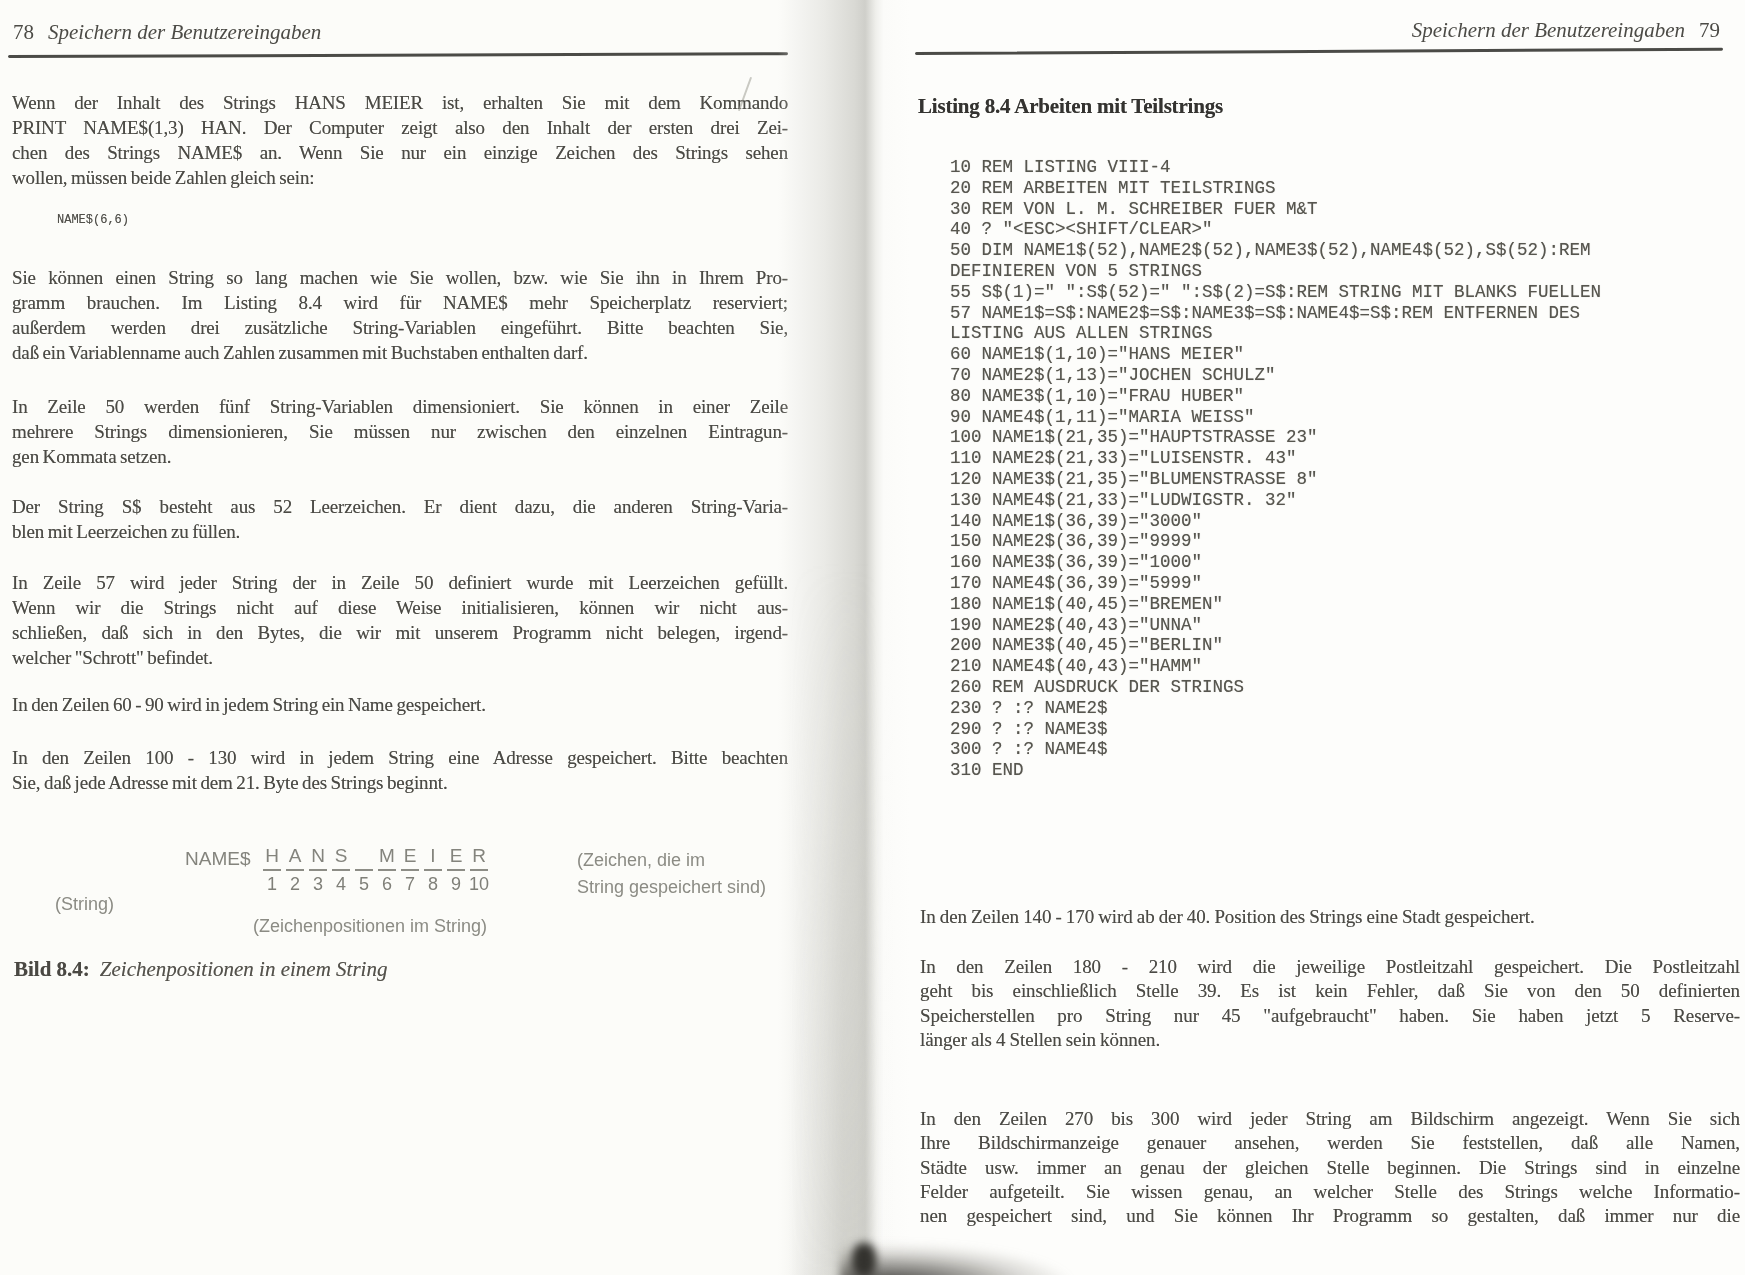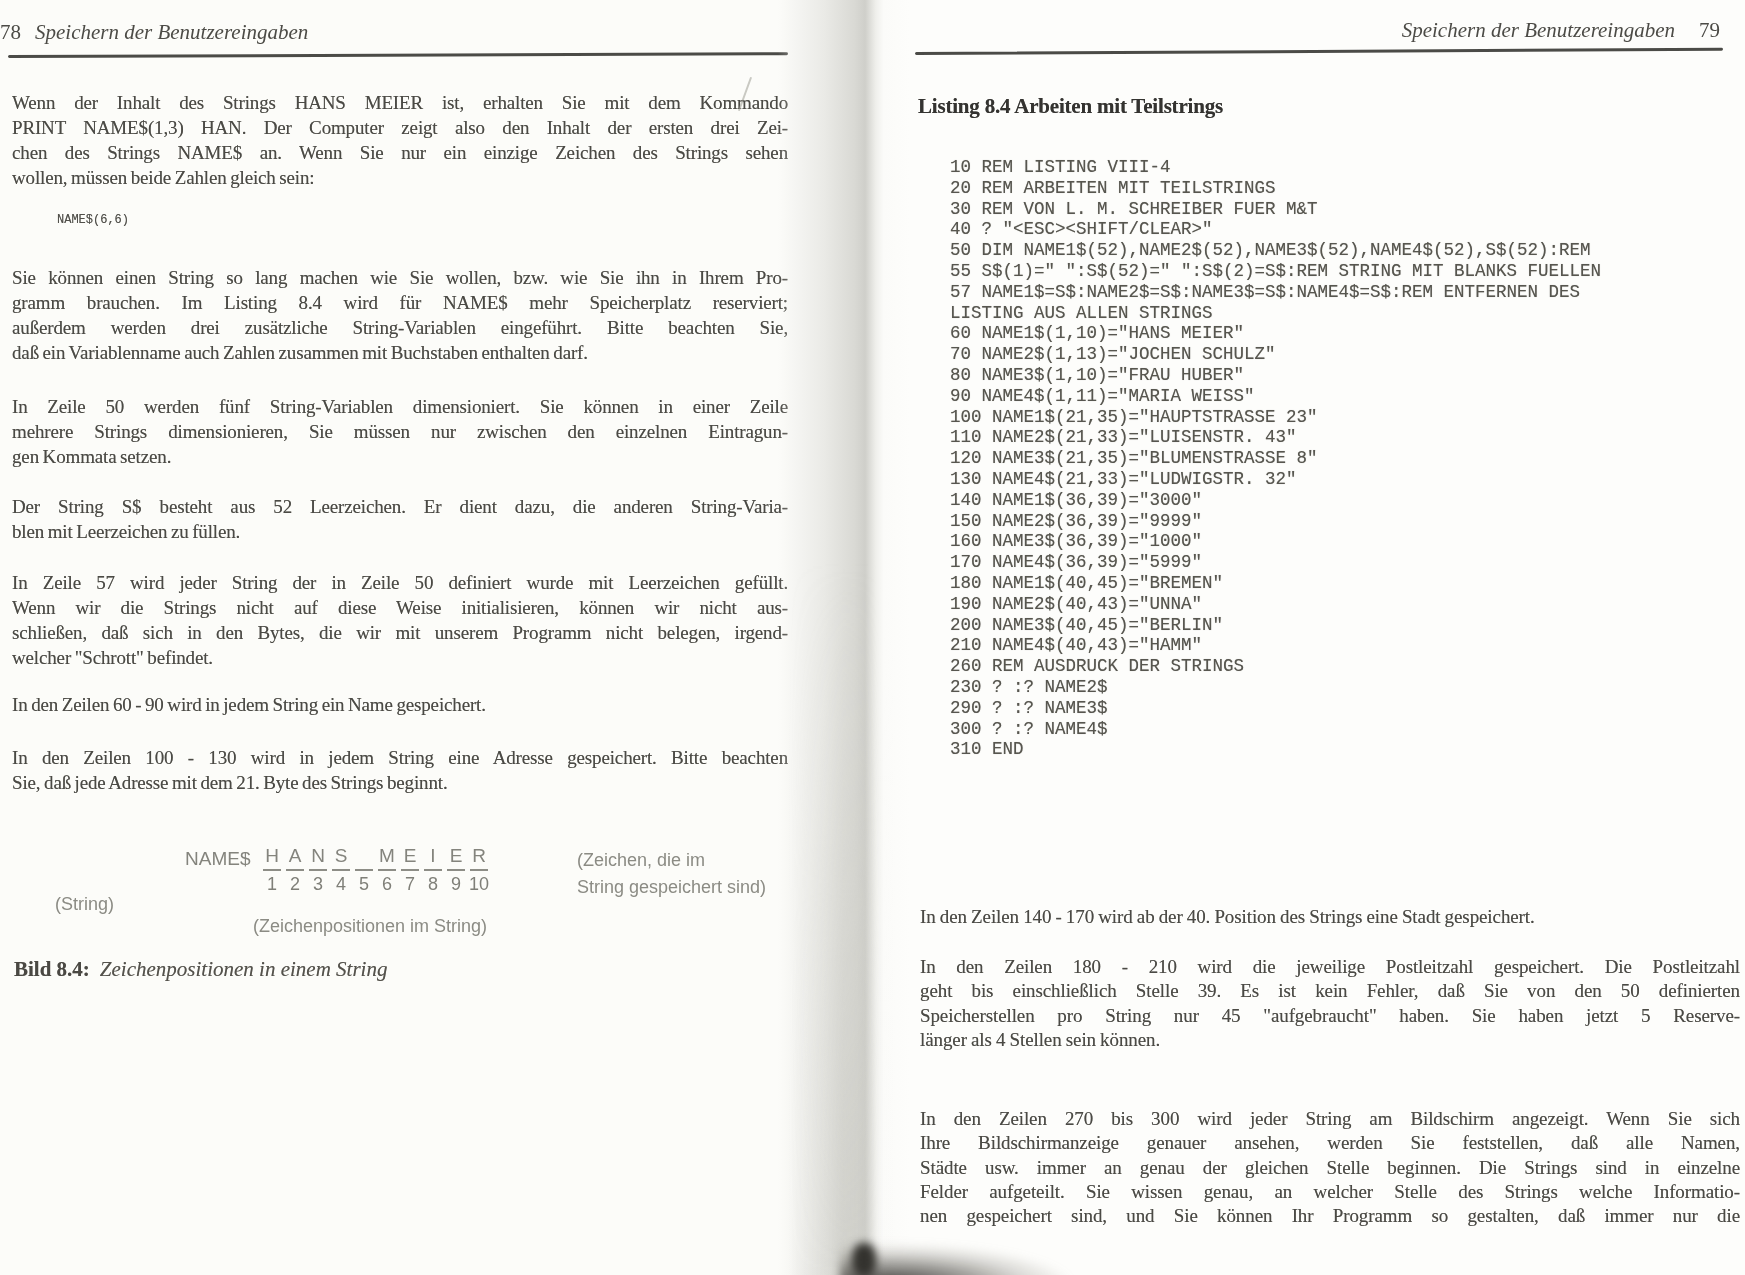--- a/index.html
+++ b/index.html
@@ -48,24 +48,24 @@
   }
   .scratch{
     position:absolute;left:744px;top:76px;width:2px;height:36px;
     background:rgba(158,158,150,0.55);transform:rotate(20deg);border-radius:2px;
   }
 
   
   .running-head{position:absolute;font-size:21px;color:#4c4b46;white-space:nowrap;}
   .running-head .pagenum{font-style:normal;}
   .running-head .runtitle{font-style:italic;}
-  .rh-left{left:0;top:20px;}
+  .rh-left{left:13px;top:20px;}
   .rh-left .runtitle{margin-left:14px;}
   .rh-right{right:25px;top:18px;text-align:right;}
-  .rh-right .pagenum{margin-left:24px;}
+  .rh-right .pagenum{margin-left:14px;}
   .rule{position:absolute;background:#4b4b47;border-radius:2px;}
   .rule-left{left:8px;top:55px;width:780px;height:2.5px;transform:rotate(-0.2deg);transform-origin:left center;}
   .rule-right{left:915px;top:52px;width:808px;height:2.5px;transform:rotate(-0.3deg);transform-origin:left center;}
 
   
   .para{position:absolute;color:#4b4a45;text-shadow:0 0 .5px rgba(75,74,69,.55);}
   .para .tline{text-align:justify;text-align-last:justify;}
   .para .tline:last-child{text-align-last:left;}
   .para.cont .tline:last-child{text-align-last:justify;}
   .col-left{left:12px;width:776px;font-size:19px;line-height:25px;letter-spacing:-0.15px;word-spacing:-1px;}
@@ -233,20 +233,21 @@
   <div class="rule rule-left"></div>
   <div class="rule rule-right"></div>
 
   <div class="listing-heading">Listing 8.4 Arbeiten mit Teilstrings</div>
   <div class="code-listing">
       <div class="tline">10 REM LISTING VIII-4</div>
       <div class="tline">20 REM ARBEITEN MIT TEILSTRINGS</div>
       <div class="tline">30 REM VON L. M. SCHREIBER FUER M&amp;T</div>
       <div class="tline">40 ? "&lt;ESC&gt;&lt;SHIFT/CLEAR&gt;"</div>
       <div class="tline">50 DIM NAME1$(52),NAME2$(52),NAME3$(52),NAME4$(52),S$(52):REM</div>
+      <div class="tline">DEFINIEREN VON 5 STRINGS</div>
       <div class="tline">55 S$(1)=" ":S$(52)=" ":S$(2)=S$:REM STRING MIT BLANKS FUELLEN</div>
       <div class="tline">57 NAME1$=S$:NAME2$=S$:NAME3$=S$:NAME4$=S$:REM ENTFERNEN DES</div>
       <div class="tline">LISTING AUS ALLEN STRINGS</div>
       <div class="tline">60 NAME1$(1,10)="HANS MEIER"</div>
       <div class="tline">70 NAME2$(1,13)="JOCHEN SCHULZ"</div>
       <div class="tline">80 NAME3$(1,10)="FRAU HUBER"</div>
       <div class="tline">90 NAME4$(1,11)="MARIA WEISS"</div>
       <div class="tline">100 NAME1$(21,35)="HAUPTSTRASSE 23"</div>
       <div class="tline">110 NAME2$(21,33)="LUISENSTR. 43"</div>
       <div class="tline">120 NAME3$(21,35)="BLUMENSTRASSE 8"</div>

